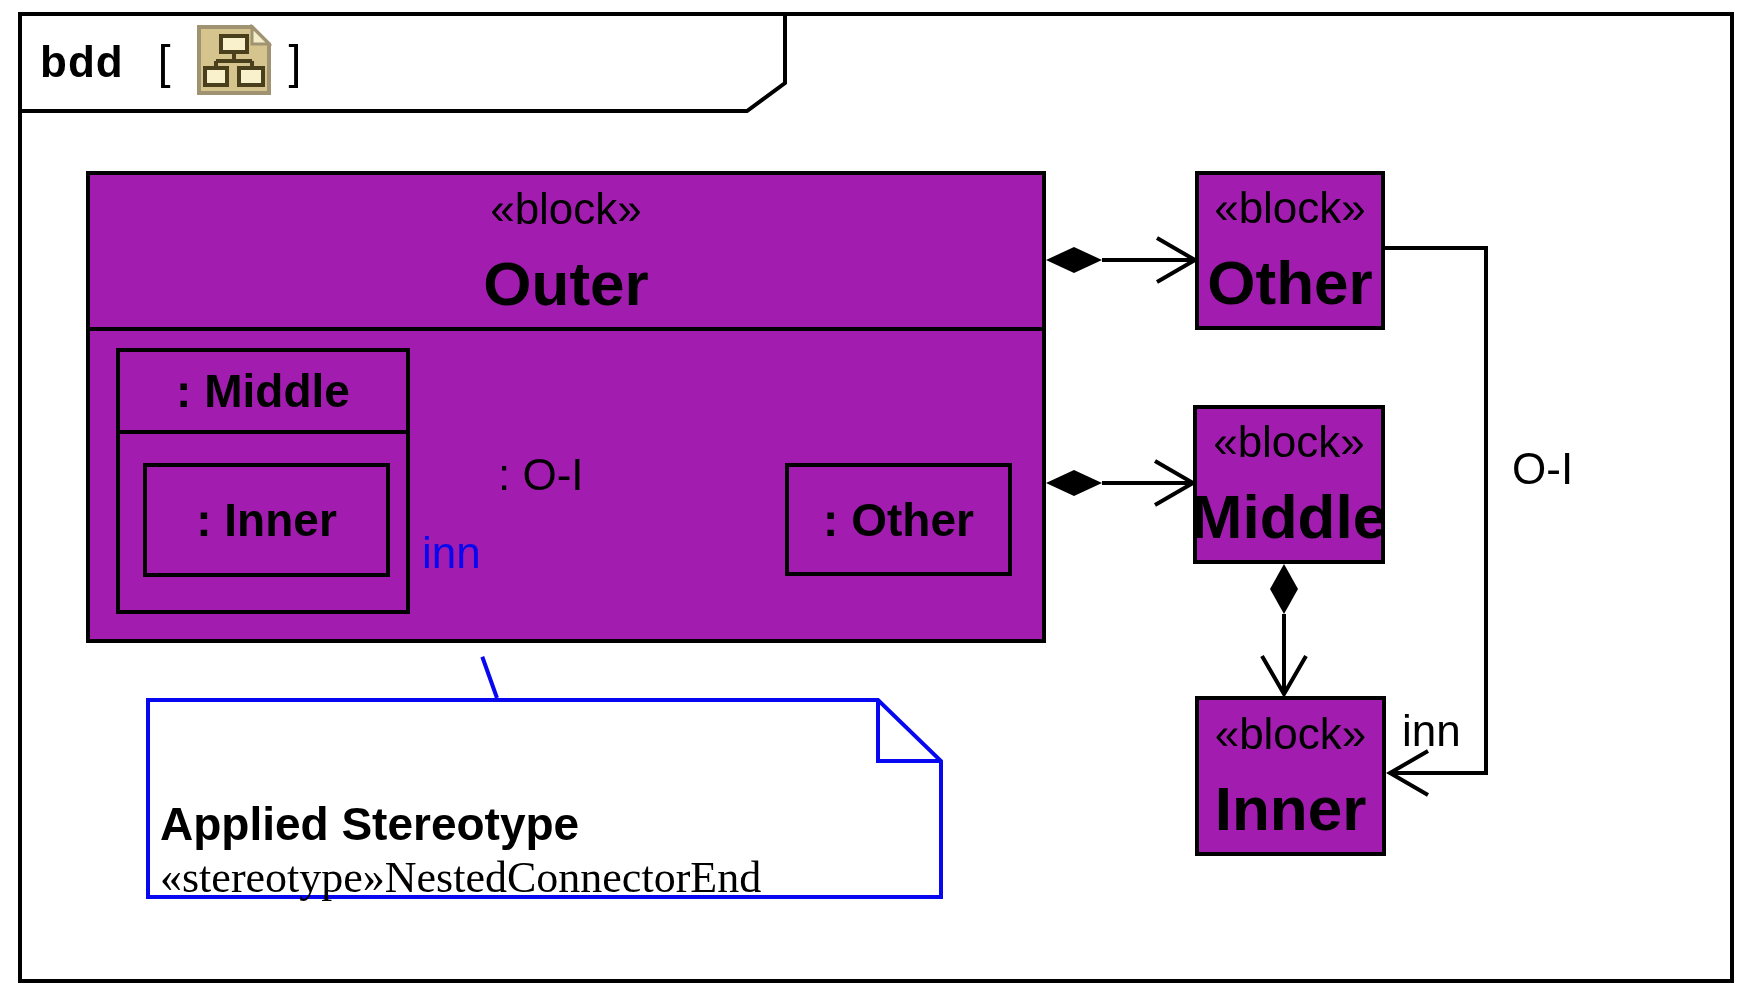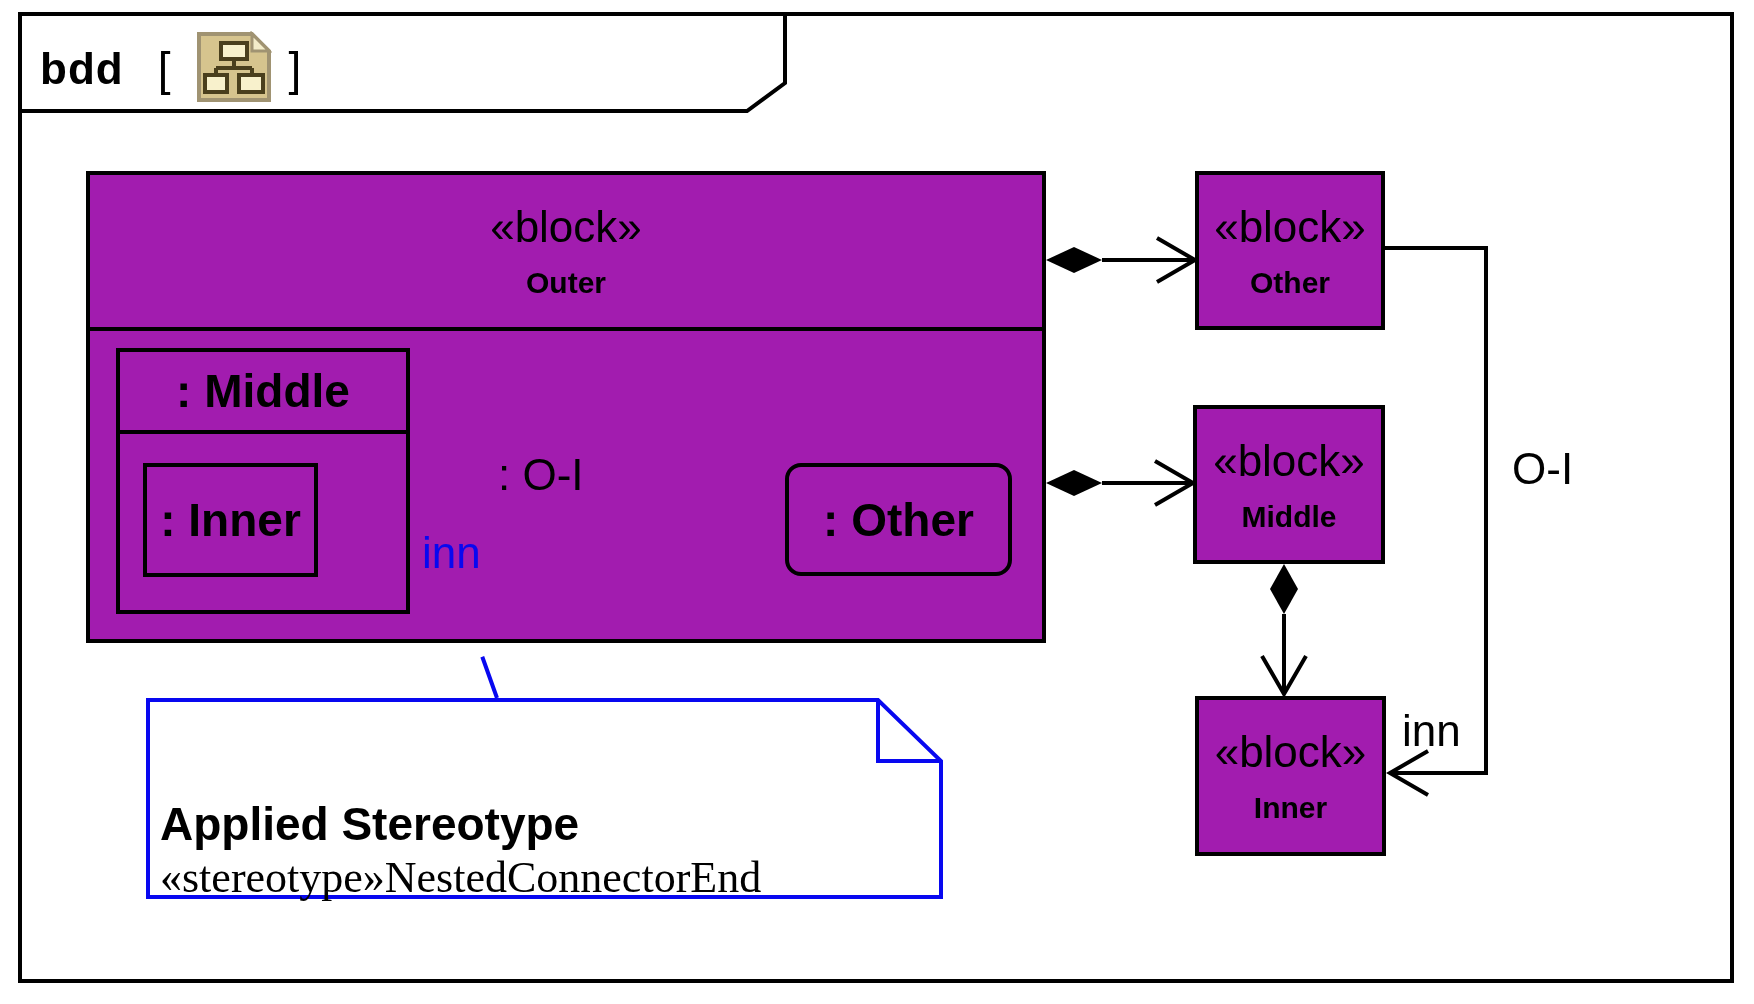--- a/index.html
+++ b/index.html
@@ -5,32 +5,32 @@
   html,body{margin:0;padding:0;background:#ffffff;}
   .canvas{
     position:relative;width:1754px;height:1004px;background:#ffffff;
     font-family:"Liberation Sans","DejaVu Sans",sans-serif;color:#000;
     overflow:hidden;
   }
   .abs{position:absolute;box-sizing:border-box;}
   svg.overlay{position:absolute;left:0;top:0;width:1754px;height:1004px;pointer-events:none;}
 
   
-  .tab-content{left:40px;top:27px;width:720px;height:84px;display:flex;align-items:center;}
+  .tab-content{left:40px;top:20px;width:720px;height:84px;display:flex;align-items:center;}
   .kw{font-weight:bold;font-size:44px;letter-spacing:1px;}
   .bracket{font-size:46px;margin-left:34px;}
   .bracket.close{margin-left:16px;}
   .tab-icon{margin-left:26px;}
   .diag-name{font-size:44px;margin-left:30px;}
 
   
   .box{border:4px solid #000;background:#a21caf;}
   .blk-head{display:flex;flex-direction:column;align-items:center;justify-content:center;}
   .stereo{font-size:44px;}
-  .blk-name{font-size:30px;font-weight:bold;margin-top:14px;}
+  .blk-name{font-size:62px;font-weight:bold;margin-top:14px;}
   .part-label{font-size:46px;font-weight:bold;display:flex;align-items:center;justify-content:center;height:100%;}
 
   
   .outer-title{height:152px;border-bottom:4px solid #000;display:flex;flex-direction:column;align-items:center;justify-content:center;}
 
   
   .lbl{font-size:44px;white-space:nowrap;}
   .lbl.blue{color:var(--blue,#0808f0);text-align:left;}
 
   
@@ -107,25 +107,25 @@
       <span class="blk-name">Outer</span>
     </div>
   </div>
 
   <div class="abs box" style="left:116px;top:348px;width:294px;height:266px;">
     <div style="height:82px;border-bottom:4px solid #000;box-sizing:border-box;">
       <div class="part-label">: Middle</div>
     </div>
   </div>
 
-  <div class="abs box" style="left:143px;top:463px;width:175px;height:114px;">
+  <div class="abs box" style="left:143px;top:463px;width:247px;height:114px;">
     <div class="part-label">: Inner</div>
   </div>
 
-  <div class="abs box" style="left:785px;top:463px;width:227px;height:113px;border-radius:16px;">
+  <div class="abs box" style="left:785px;top:463px;width:227px;height:113px;">
     <div class="part-label">: Other</div>
   </div>
 
   <div class="abs lbl" style="left:498px;top:450px;width:150px;">: O-I</div>
   <div class="abs lbl blue" style="left:422px;top:528px;width:90px;">inn</div>
 
   <div class="abs box blk-head" style="left:1195px;top:171px;width:190px;height:159px;">
     <span class="stereo">«block»</span>
     <span class="blk-name">Other</span>
   </div>

